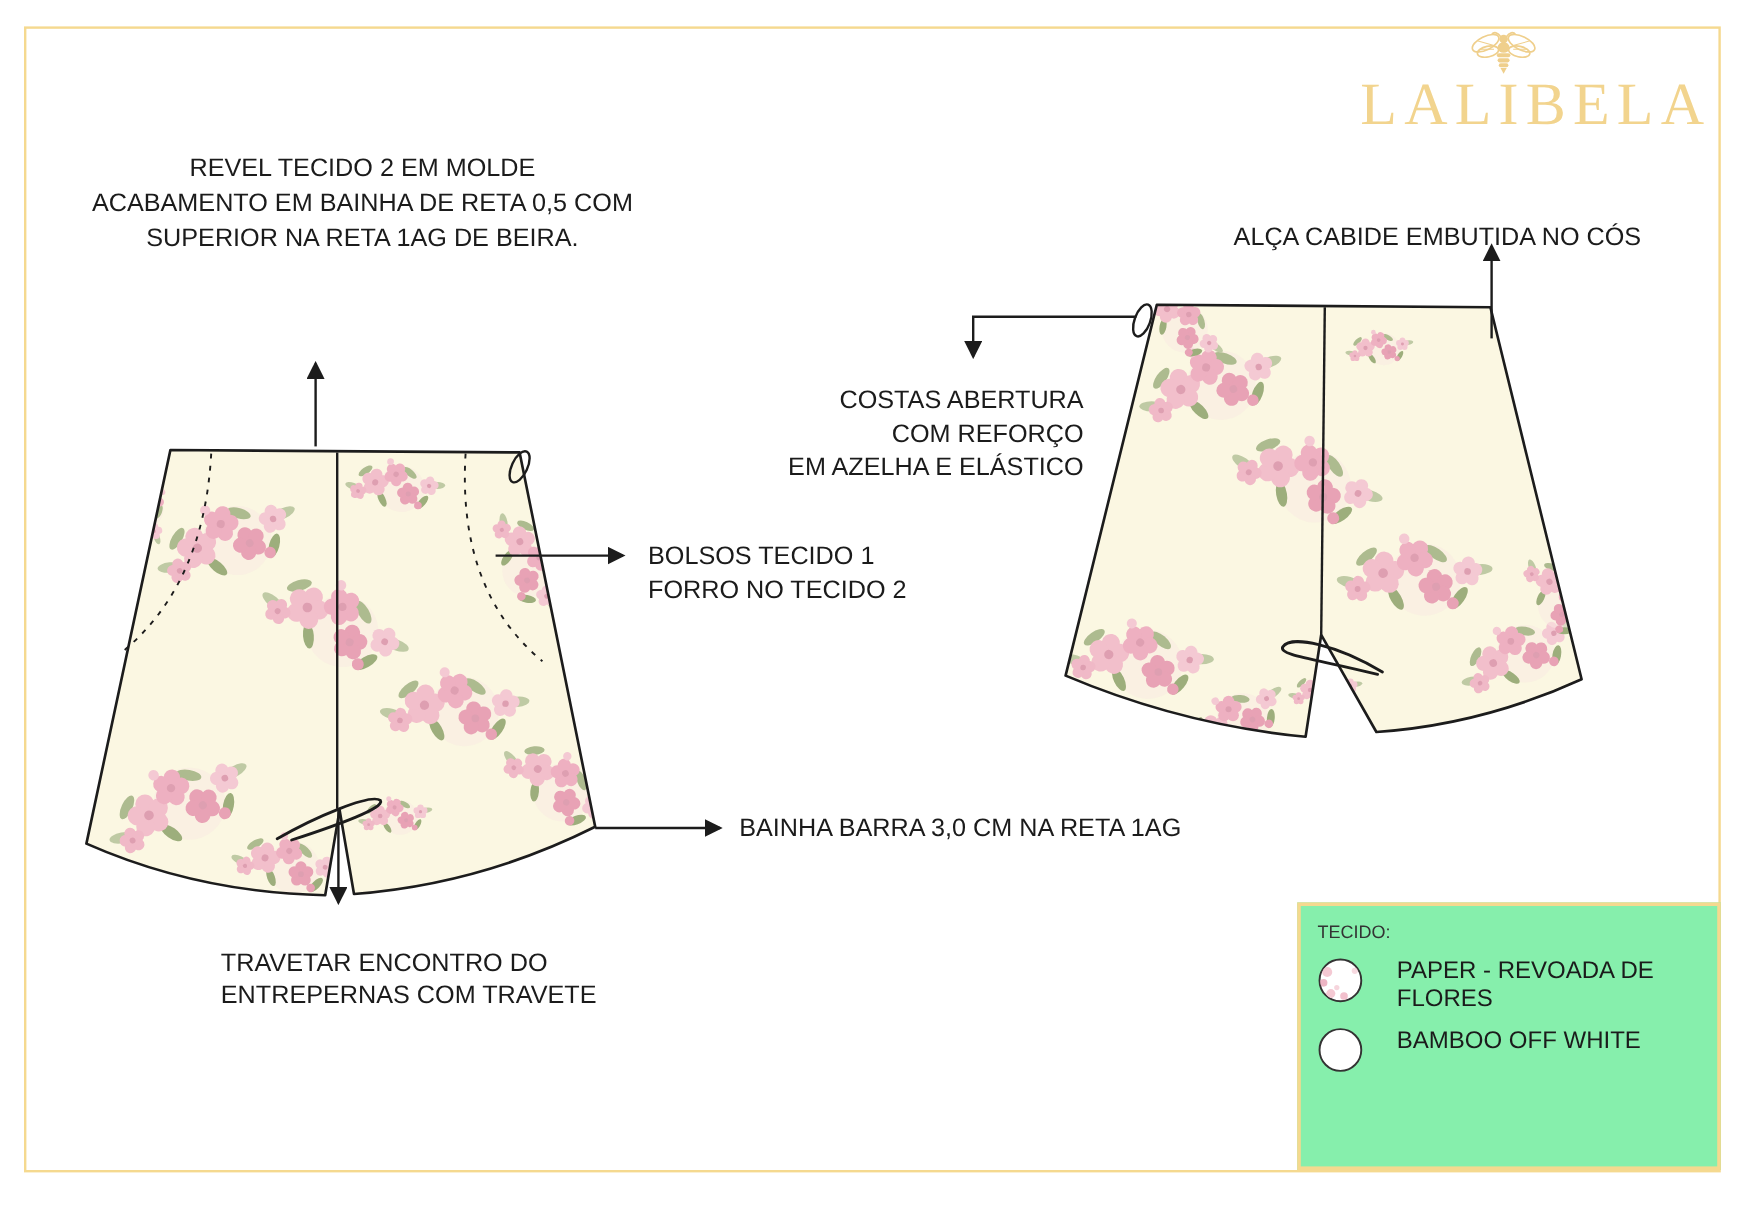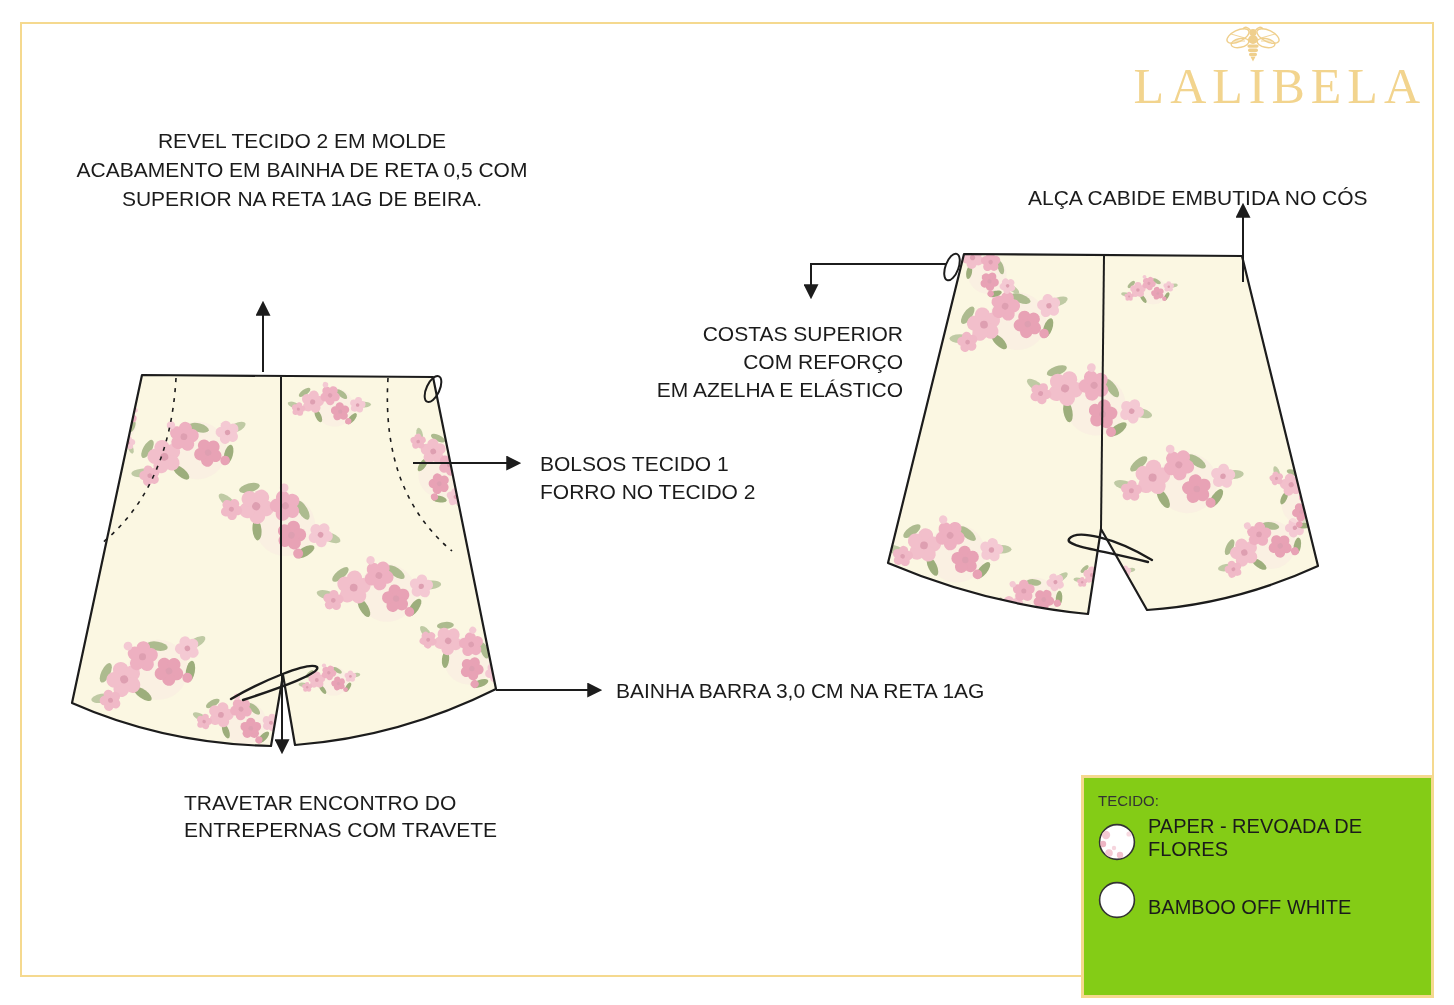--- a/index.html
+++ b/index.html
@@ -23,24 +23,24 @@
   #ann-travetar{left:163px;top:789px;line-height:27px;margin-left:21px;}
   
   #overlay{position:absolute;left:0;top:0;width:1454px;height:1005px;}
   .outline{fill:none;stroke:#1c1c1c;stroke-width:2.2;stroke-linejoin:round;}
   .seam{fill:none;stroke:#1c1c1c;stroke-width:2;}
   .dashed{fill:none;stroke:#1c1c1c;stroke-width:1.6;stroke-dasharray:4 6;}
   .leader{fill:none;stroke:#1c1c1c;stroke-width:2;}
   .swoosh{fill:none;stroke:#1c1c1c;stroke-width:2.4;stroke-linecap:round;}
   
   #fabric-panel{position:absolute;left:1081px;top:752px;width:353px;height:223px;
-                border:3px solid #F5D98F;box-sizing:border-box;background:#84cc16;
-                padding:12px 0 0 14px;margin-top:23px;}
+                border:3px solid #F5D98F;box-sizing:border-box;background:#86efac;
+                padding:12px 0 0 14px;}
   #fabric-title{font-size:15px;color:#333;margin:2px 0 12px 0;}
-  .swatch-row{display:flex;align-items:flex-end;gap:12px;margin-bottom:18px;height:40px;}
+  .swatch-row{display:flex;align-items:flex-start;gap:28px;margin-bottom:18px;height:40px;}
   .swatch-circle{width:38px;height:38px;flex:0 0 38px;}
   .swatch-label{font-size:20px;color:#1b1b1b;}
 </style>
 </head>
 <body>
 
 <div id="canvas">
 
   <div class="frame"></div>
 
@@ -159,21 +159,21 @@
     <span>REVEL TECIDO 2 EM MOLDE</span>
     <span>ACABAMENTO EM BAINHA DE RETA 0,5 COM</span>
     <span>SUPERIOR NA RETA 1AG DE BEIRA.</span>
   </div>
 
   <div class="ann" id="ann-alca">
     <span>ALÇA CABIDE EMBUTIDA NO CÓS</span>
   </div>
 
   <div class="ann" id="ann-ziper">
-    <span>COSTAS SUPERIOR</span>
+    <span>COSTAS ABERTURA</span>
     <span>COM REFORÇO</span>
     <span>EM AZELHA E ELÁSTICO</span>
   </div>
 
   <div class="ann" id="ann-bolsos">
     <span>BOLSOS TECIDO 1</span>
     <span>FORRO NO TECIDO 2</span>
   </div>
 
   <div class="ann" id="ann-bainha">

